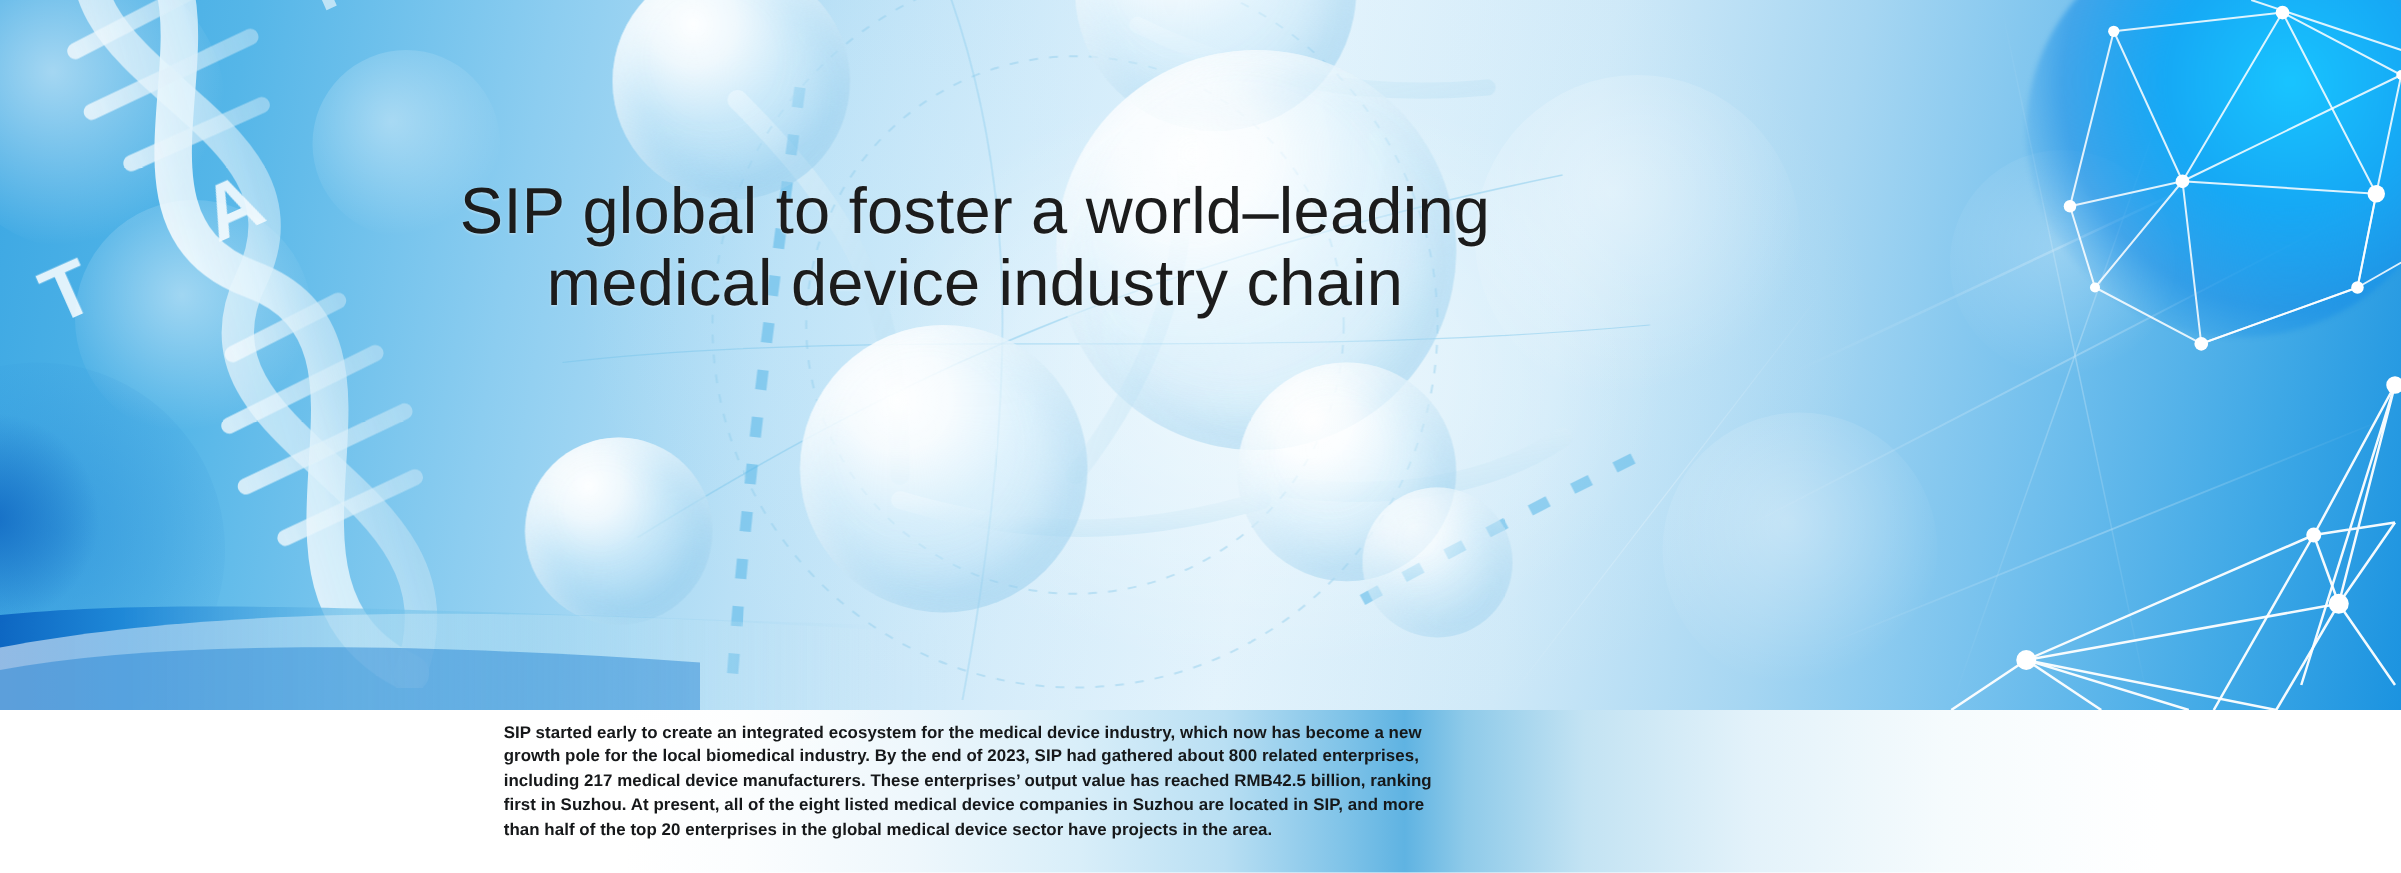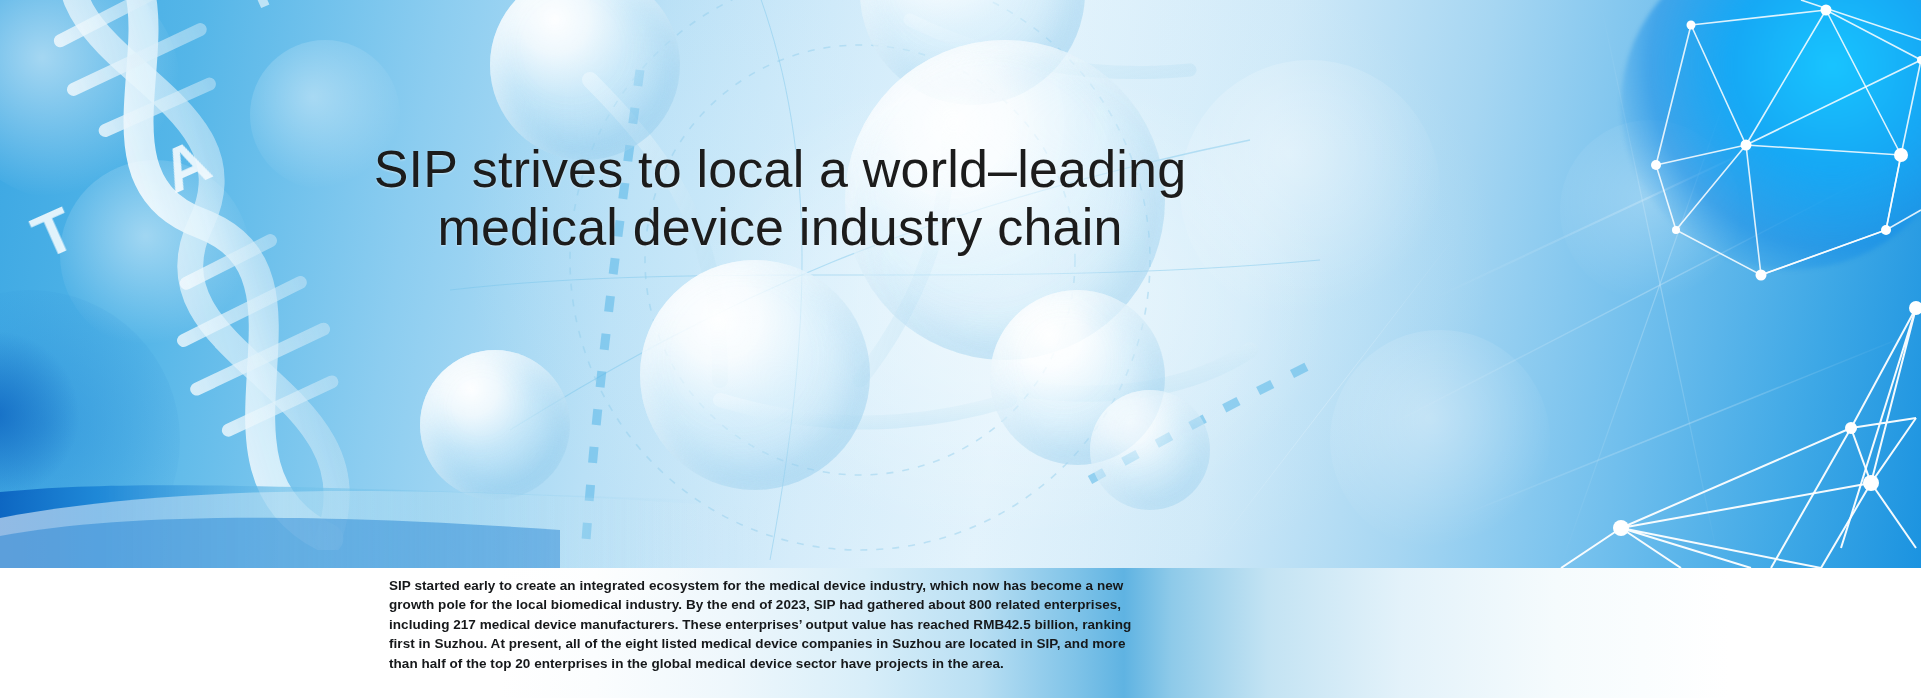--- a/index.html
+++ b/index.html
@@ -97,21 +97,21 @@
         #f5fbfd 81%,
         #ffffff 90%, #ffffff 100%);
   }
   .panel::after{
     content:""; position:absolute; left:0; top:0; width:100%; height:100%;
     background:radial-gradient(ellipse 300px 120px at 505px -10px, rgba(255,255,255,.95) 0%, rgba(255,255,255,0) 70%);
     pointer-events:none;
   }
 
   .body-copy{
-    position:absolute; left:389px; top:576px; width:752px;
+    position:absolute; left:403px; top:576px; width:752px;
     font-size:13.5px;
     line-height:19.4px;
     font-weight:bold;
     color:#16181a;
     letter-spacing:.05px;
     font-family:"Liberation Sans", sans-serif;
   }
 </style>
 </head>
 <body>
@@ -280,21 +280,21 @@
           <stop offset="0%" stop-color="#ffffff" stop-opacity=".55"></stop>
           <stop offset="55%" stop-color="#ffffff" stop-opacity=".20"></stop>
           <stop offset="100%" stop-color="#ffffff" stop-opacity="0"></stop>
         </linearGradient>
       </defs>
       <path d="M0 14 C 140 0, 330 10, 700 22 L700 90 L0 90 Z" fill="url(#sw1)" opacity=".95"></path>
       <path d="M0 40 C 180 6, 420 6, 760 30 L760 90 L0 90 Z" fill="url(#sw2)"></path>
       <path d="M0 58 C 120 36, 300 34, 560 52 L560 90 L0 90 Z" fill="#1b7fd0" opacity=".45"></path>
     </svg>
 
-    <div class="headline">SIP strives to local a world–leading
+    <div class="headline">SIP global to foster a world–leading
 medical device industry chain</div>
   </div>
 
   <div class="panel"></div>
 
   <div class="body-copy">SIP started early to create an integrated ecosystem for the medical device industry, which now has become a new growth pole for the local biomedical industry. By the end of 2023, SIP had gathered about 800 related enterprises, including 217 medical device manufacturers. These enterprises’ output value has reached RMB42.5 billion, ranking first in Suzhou. At present, all of the eight listed medical device companies in Suzhou are located in SIP, and more than half of the top 20 enterprises in the global medical device sector have projects in the area.</div>
 
 </div>
 
 </body></html>

